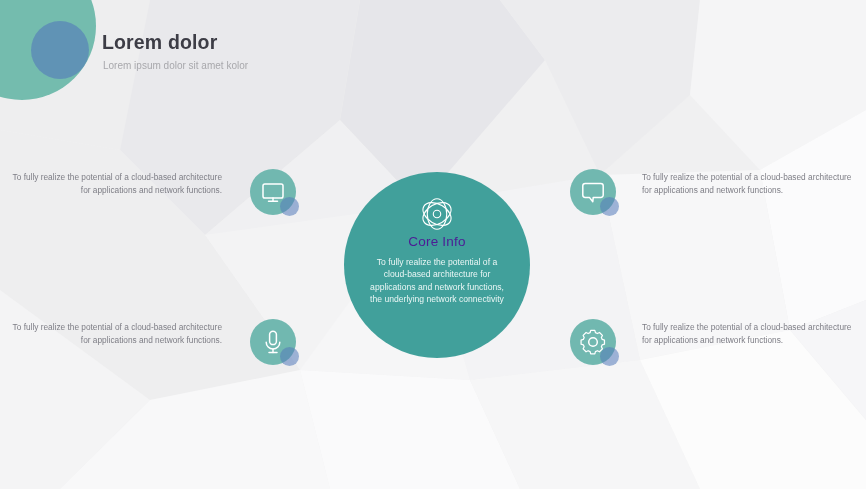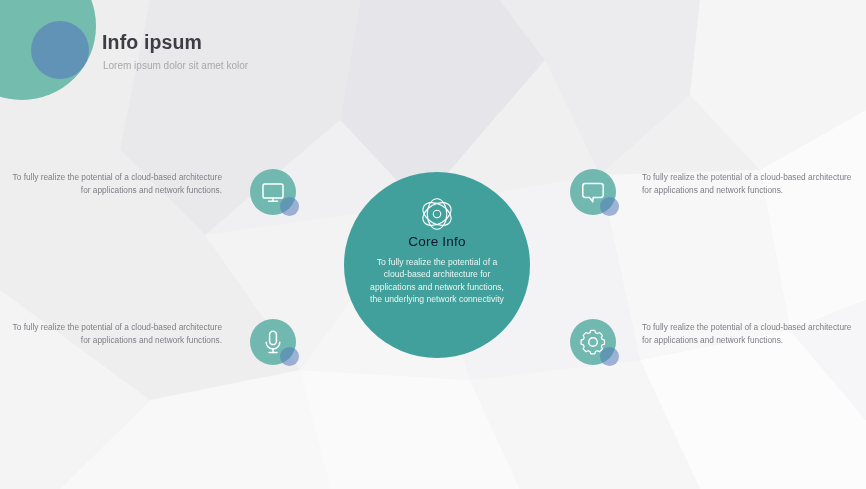--- a/index.html
+++ b/index.html
@@ -79,21 +79,21 @@
   }
   #core-icon {
     width: 46px;
     height: 34px;
     margin: 0 auto 3px auto;
     display: block;
   }
   #core-title {
     font-size: 13.5px;
     letter-spacing: 0.2px;
-    color: #0f172a;
+    color: #4c1d95;
     margin: 0 0 6px 0;
     line-height: 1.2;
   }
   #core-body {
     font-size: 8.6px;
     line-height: 1.42;
     color: #eaf6f5;
     margin: 0 auto;
     width: 144px;
   }
@@ -180,21 +180,21 @@
     <polygon points="470,380 640,360 700,489 520,489" fill="#f6f6f7"></polygon>
     <polygon points="640,360 790,330 866,420 866,489 700,489" fill="#fcfcfc"></polygon>
     <polygon points="790,330 866,300 866,420" fill="#f6f6f8"></polygon>
     <polygon points="205,235 340,120 420,205 300,370" fill="#f1f1f3" opacity="0.55"></polygon>
   </svg>
 
   <div class="deco-circle" id="deco-teal"></div>
   <div class="deco-circle" id="deco-blue"></div>
 
   <div id="header-block">
-    <div id="page-title">Info ipsum</div>
+    <div id="page-title">Lorem dolor</div>
     <div id="page-subtitle">Lorem ipsum dolor sit amet kolor</div>
   </div>
 
   <div id="core-hub">
     <svg id="core-icon" viewBox="0 0 52 38">
       <g fill="none" stroke="#ffffff" stroke-width="1.25">
         <ellipse cx="26" cy="19" rx="11" ry="17.2"></ellipse>
         <ellipse cx="26" cy="19" rx="11" ry="17.2" transform="rotate(60 26 19)"></ellipse>
         <ellipse cx="26" cy="19" rx="11" ry="17.2" transform="rotate(120 26 19)"></ellipse>
         <circle cx="26" cy="19" r="4.2"></circle>

